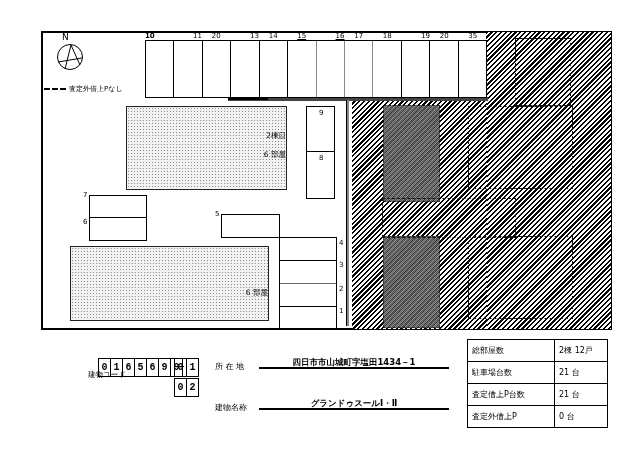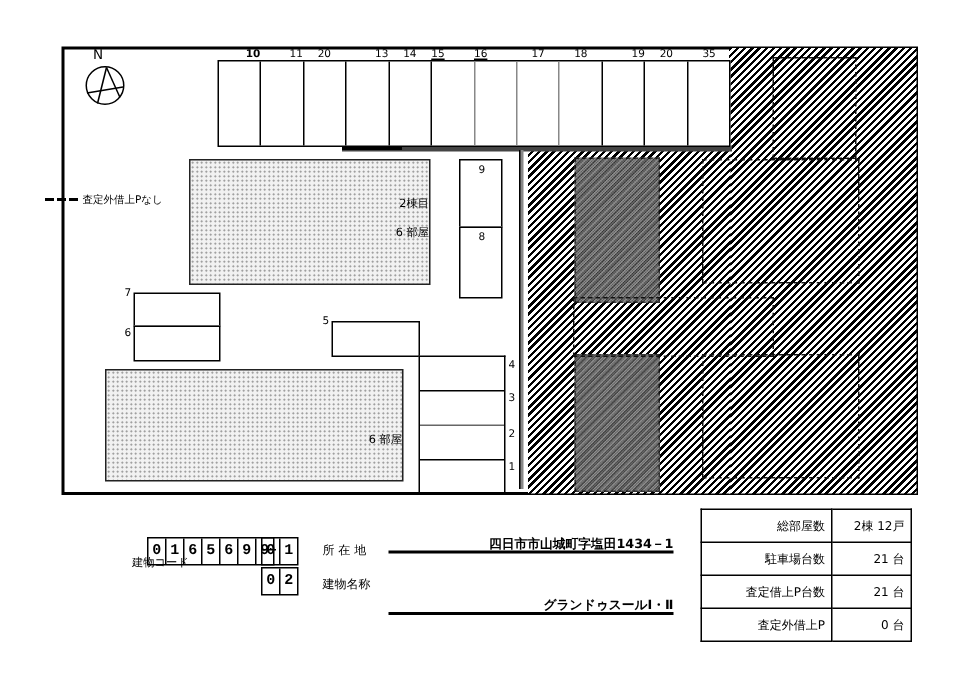--- a/index.html
+++ b/index.html
@@ -20,22 +20,22 @@
              linear-gradient(45deg, #444 25%, transparent 25%, transparent 75%, #444 75%),
              linear-gradient(45deg, #444 25%, transparent 25%, transparent 75%, #444 75%);
            background-size:2px 2px; background-position:0 0, 1px 1px; opacity:0.85; }
   .dash { border:1px dashed #111; }
   .lbl { font-size:8px; white-space:nowrap; }
   .code-box { border:1.5px solid #000; display:flex; }
   .code-box span { width:11px; height:17px; border-right:1px solid #000; font-size:10px; font-weight:bold;
                    text-align:center; line-height:17px; font-family:"Liberation Mono", monospace; }
   .code-box span:last-child { border-right:none; }
   table.info { border-collapse:collapse; font-size:8px; }
-  table.info td { border:1px solid #000; height:21px; text-align:right; padding:0 4px; }
-  .uline { border-bottom:2px solid #000; font-size:8.5px; font-weight:bold; text-align:right; }
+  table.info td { border:1px solid #000; height:21px; text-align:left; padding:0 4px; }
+  .uline { border-bottom:2px solid #000; font-size:8.5px; font-weight:bold; text-align:center; }
 </style>
 </head>
 <body>
 
 <div class="abs map"></div>
 
 <div class="abs hatch" style="left:486px;top:32px;width:125px;height:297px;"></div>
 <div class="abs hatch" style="left:352px;top:98px;width:135px;height:231px;"></div>
 <div class="abs" style="left:228px;top:97px;width:260px;height:4px;background:#444;"></div>
 <div class="abs" style="left:228px;top:97px;width:40px;height:3px;background:#000;"></div>
@@ -51,34 +51,34 @@
 <div class="abs" style="left:52px;top:33px;width:36px;height:40px;">
   <span class="abs num" style="left:10px;top:0;font-size:9px;">N</span>
   <svg class="abs" style="left:3px;top:10px;" width="30" height="28" viewBox="0 0 30 28">
     <circle cx="15" cy="14" r="12.5" fill="none" stroke="#000" stroke-width="1"></circle>
     <line x1="10" y1="26" x2="16" y2="2" stroke="#000" stroke-width="1"></line>
     <line x1="16" y1="2" x2="25" y2="22" stroke="#000" stroke-width="1"></line>
     <line x1="3" y1="19" x2="27" y2="15" stroke="#000" stroke-width="1"></line>
   </svg>
 </div>
 
-<div class="abs" style="left:30px;top:84px;height:10px;display:flex;align-items:center;margin-top:44px;">
+<div class="abs" style="left:44px;top:84px;height:10px;display:flex;align-items:center;">
   <span style="display:inline-block;width:22px;height:0;border-top:2px dashed #000;margin-right:3px;"></span>
   <span class="lbl" style="font-size:7px;">査定外借上Pなし</span>
 </div>
 
 <div class="abs" style="left:145px;top:32px;width:342px;height:66px;">
   <div class="abs" style="left:0;top:0;width:342px;height:8px;display:flex;">
-    <span class="num" style="width:28.5px;text-align:right;font-weight:bold;">10</span>
+    <span class="num" style="width:28.5px;text-align:left;font-weight:bold;">10</span>
     <span class="num" style="width:28.5px;text-align:right;">11</span>
     <span class="num" style="width:28.5px;text-align:center;">20</span>
     <span class="num" style="width:28.5px;text-align:right;">13</span>
     <span class="num" style="width:28.5px;text-align:center;">14</span>
-    <span class="num" style="width:28.5px;text-align:left;text-decoration:underline;">15</span>
-    <span class="num" style="width:28.5px;text-align:left;text-decoration:underline;">16</span>
+    <span class="num" style="width:28.5px;text-align:center;text-decoration:underline;">15</span>
+    <span class="num" style="width:28.5px;text-align:right;text-decoration:underline;">16</span>
     <span class="num" style="width:28.5px;text-align:center;">17</span>
     <span class="num" style="width:28.5px;text-align:center;">18</span>
     <span class="num" style="width:28.5px;text-align:right;">19</span>
     <span class="num" style="width:28.5px;text-align:center;">20</span>
     <span class="num" style="width:28.5px;text-align:center;">35</span>
   </div>
   <div class="abs" style="left:0;top:8px;width:342px;height:58px;display:flex;border:1px solid #000;box-sizing:border-box;background:#fff;">
     <div style="flex:1;border-right:1px solid #000;"></div>
     <div style="flex:1;border-right:1px solid #000;"></div>
     <div style="flex:1;border-right:1.5px solid #000;"></div>
@@ -144,21 +144,21 @@
   <span>0</span>
   <span>1</span>
 </div>
 <div class="abs code-box" style="left:174px;top:378px;">
   <span>0</span>
   <span>2</span>
 </div>
 
 <span class="abs lbl" style="left:215px;top:361px;">所 在 地</span>
 <div class="abs uline" style="left:259px;top:357px;width:190px;height:12px;">四日市市山城町字塩田1434－1</div>
-<span class="abs lbl" style="left:215px;top:384px;">建物名称</span>
+<span class="abs lbl" style="left:215px;top:402px;">建物名称</span>
 <div class="abs uline" style="left:259px;top:398px;width:190px;height:12px;">グランドゥスールⅠ・Ⅱ</div>
 
 <table class="abs info" style="left:467px;top:339px;width:141px;">
   <tbody>
       <tr>
     <td style="width:78px;">総部屋数</td>
     <td>2棟 12戸</td>
   </tr>
   <tr>
     <td>駐車場台数</td>

